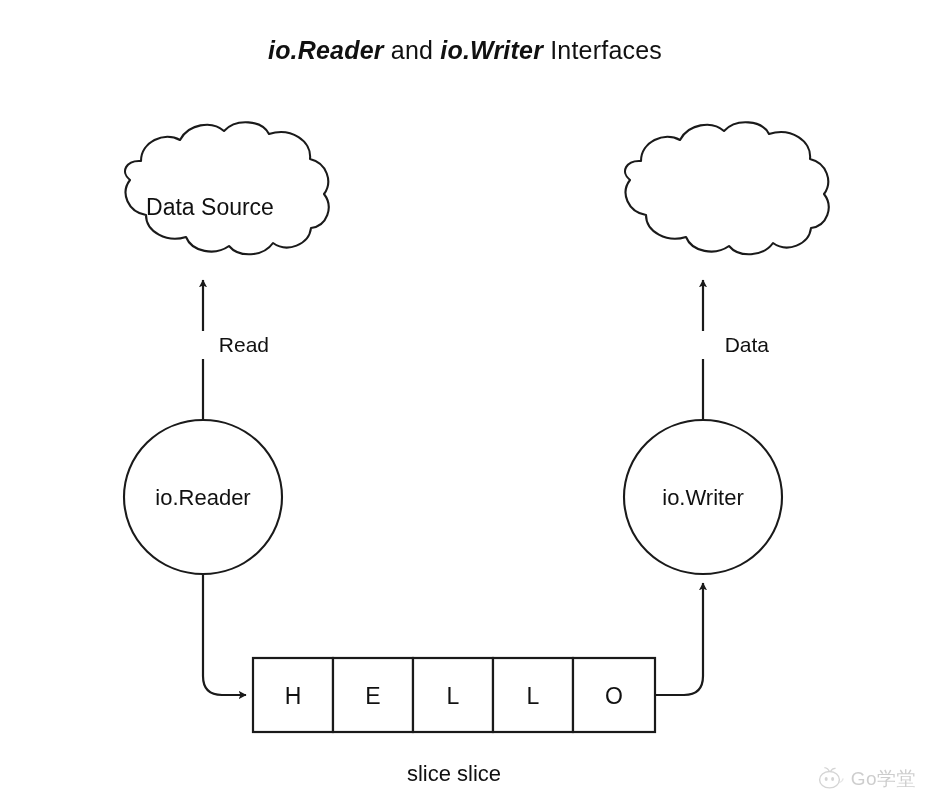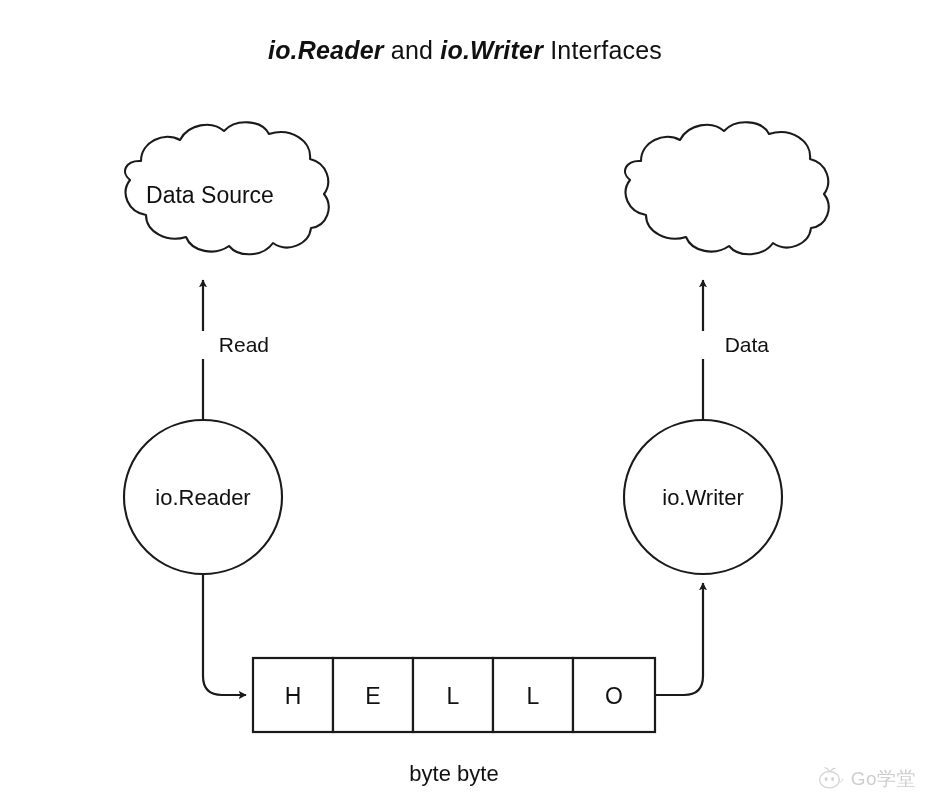--- a/index.html
+++ b/index.html
@@ -46,20 +46,21 @@
   }
   .node-label {
     position: absolute;
     text-align: center;
     color: #111111;
     white-space: nowrap;
     pointer-events: none;
   }
   .cloud-label {
     font-size: 23px;
+    margin-top: 12px;
   }
   .circle-label {
     font-size: 22px;
   }
   .edge-label {
     font-size: 21px;
     background: #ffffff;
     padding: 2px 6px;
     text-align: right;
   }
@@ -160,21 +161,21 @@
   <div class="node-label edge-label" style="left:143px; top:331px; width:120px;">Read</div>
 
   <div class="node-label edge-label" style="left:643px; top:331px; width:120px;">Data</div>
 
   <div class="node-label cell-label" style="left:253px; top:683px; width:80px;">H</div>
   <div class="node-label cell-label" style="left:333px; top:683px; width:80px;">E</div>
   <div class="node-label cell-label" style="left:413px; top:683px; width:80px;">L</div>
   <div class="node-label cell-label" style="left:493px; top:683px; width:80px;">L</div>
   <div class="node-label cell-label" style="left:573px; top:683px; width:82px;">O</div>
 
-  <div class="node-label caption-label" style="left:334px; top:761px; width:240px;">byte byte</div>
+  <div class="node-label caption-label" style="left:334px; top:761px; width:240px;">slice slice</div>
 
   <div class="watermark">
     <svg width="30" height="26" viewBox="0 0 30 26">
       <path d="M12.5,5.5 C6.8,5.5 2.6,9.2 2.6,13.7 C2.6,18.2 6.8,21.9 12.5,21.9
                C18.2,21.9 22.4,18.2 22.4,13.7 C22.4,9.2 18.2,5.5 12.5,5.5 Z" fill="none" stroke="#9a9a9a" stroke-width="1.4"></path>
       <ellipse cx="9.2" cy="13.0" rx="1.5" ry="1.9" fill="#9a9a9a"></ellipse>
       <ellipse cx="15.6" cy="13.0" rx="1.5" ry="1.9" fill="#9a9a9a"></ellipse>
       <path d="M12.2,5.4 C11.4,3.2 9.6,1.8 7.4,1.6" fill="none" stroke="#9a9a9a" stroke-width="1.3"></path>
       <path d="M13.6,5.4 C14.6,3.4 16.6,2.2 18.6,2.4" fill="none" stroke="#9a9a9a" stroke-width="1.3"></path>
       <path d="M22.0,16.5 C24.2,16.0 25.8,14.4 26.2,12.4" fill="none" stroke="#c2c2c2" stroke-width="1.2"></path>

